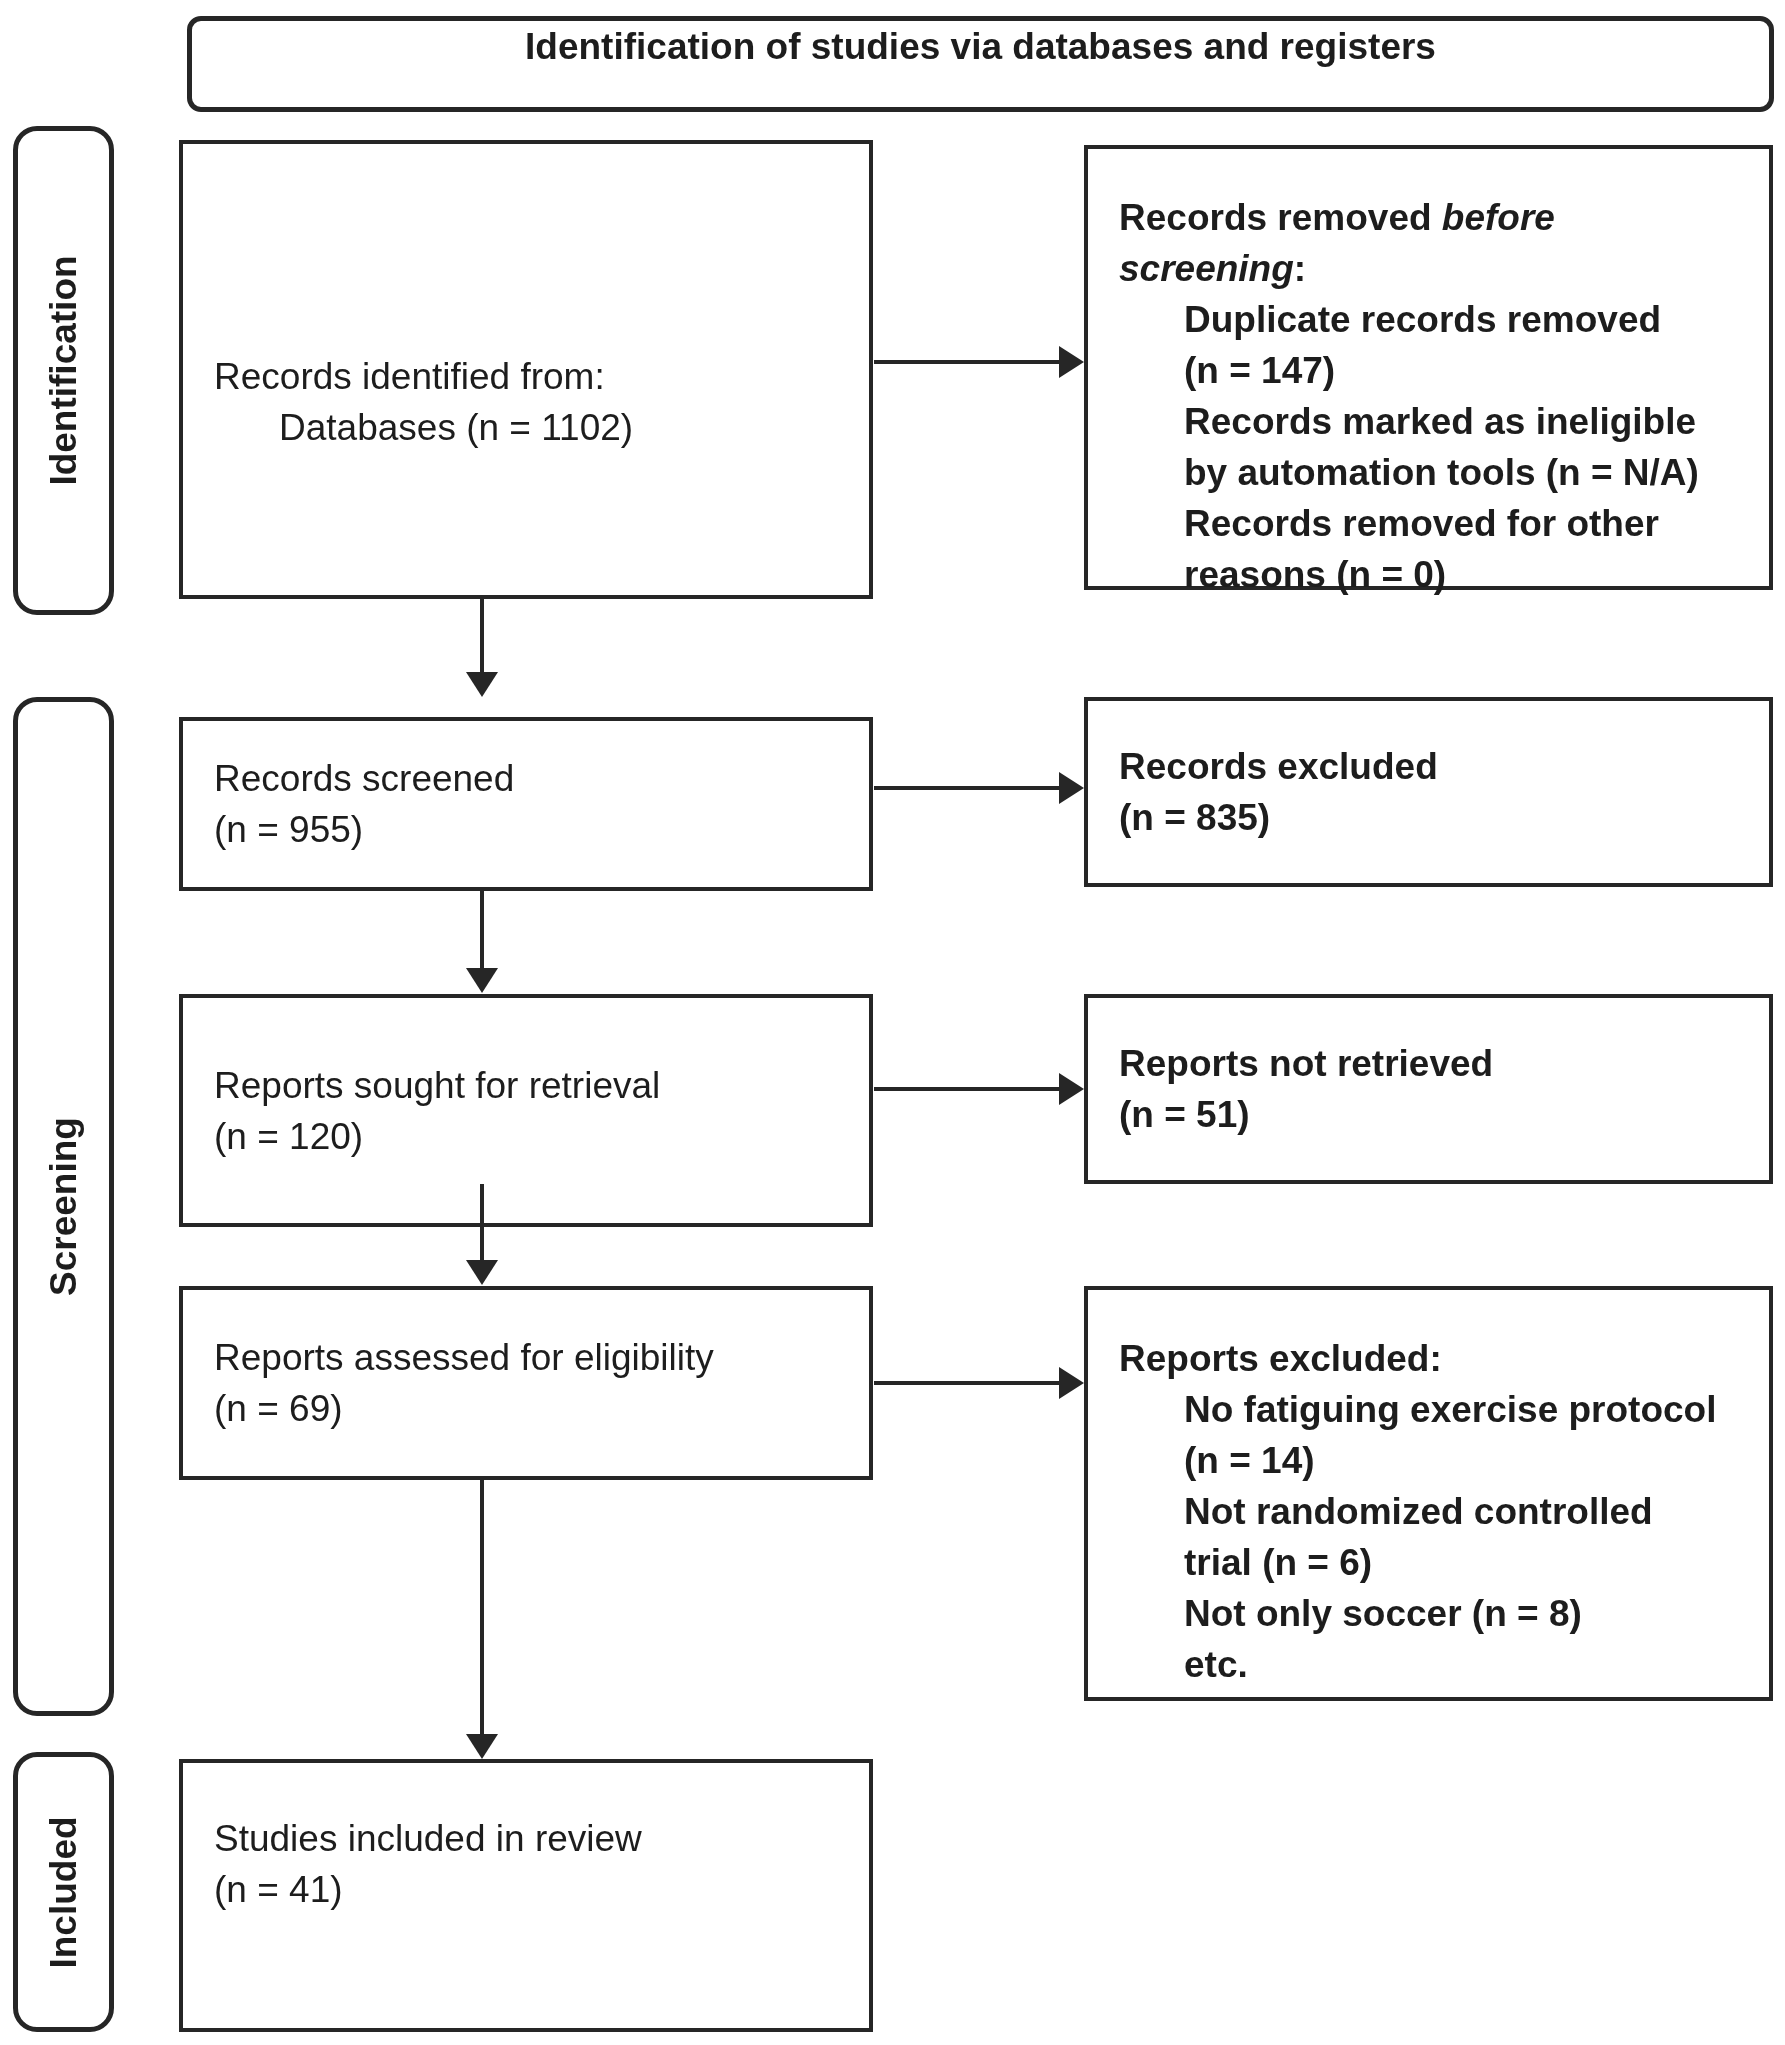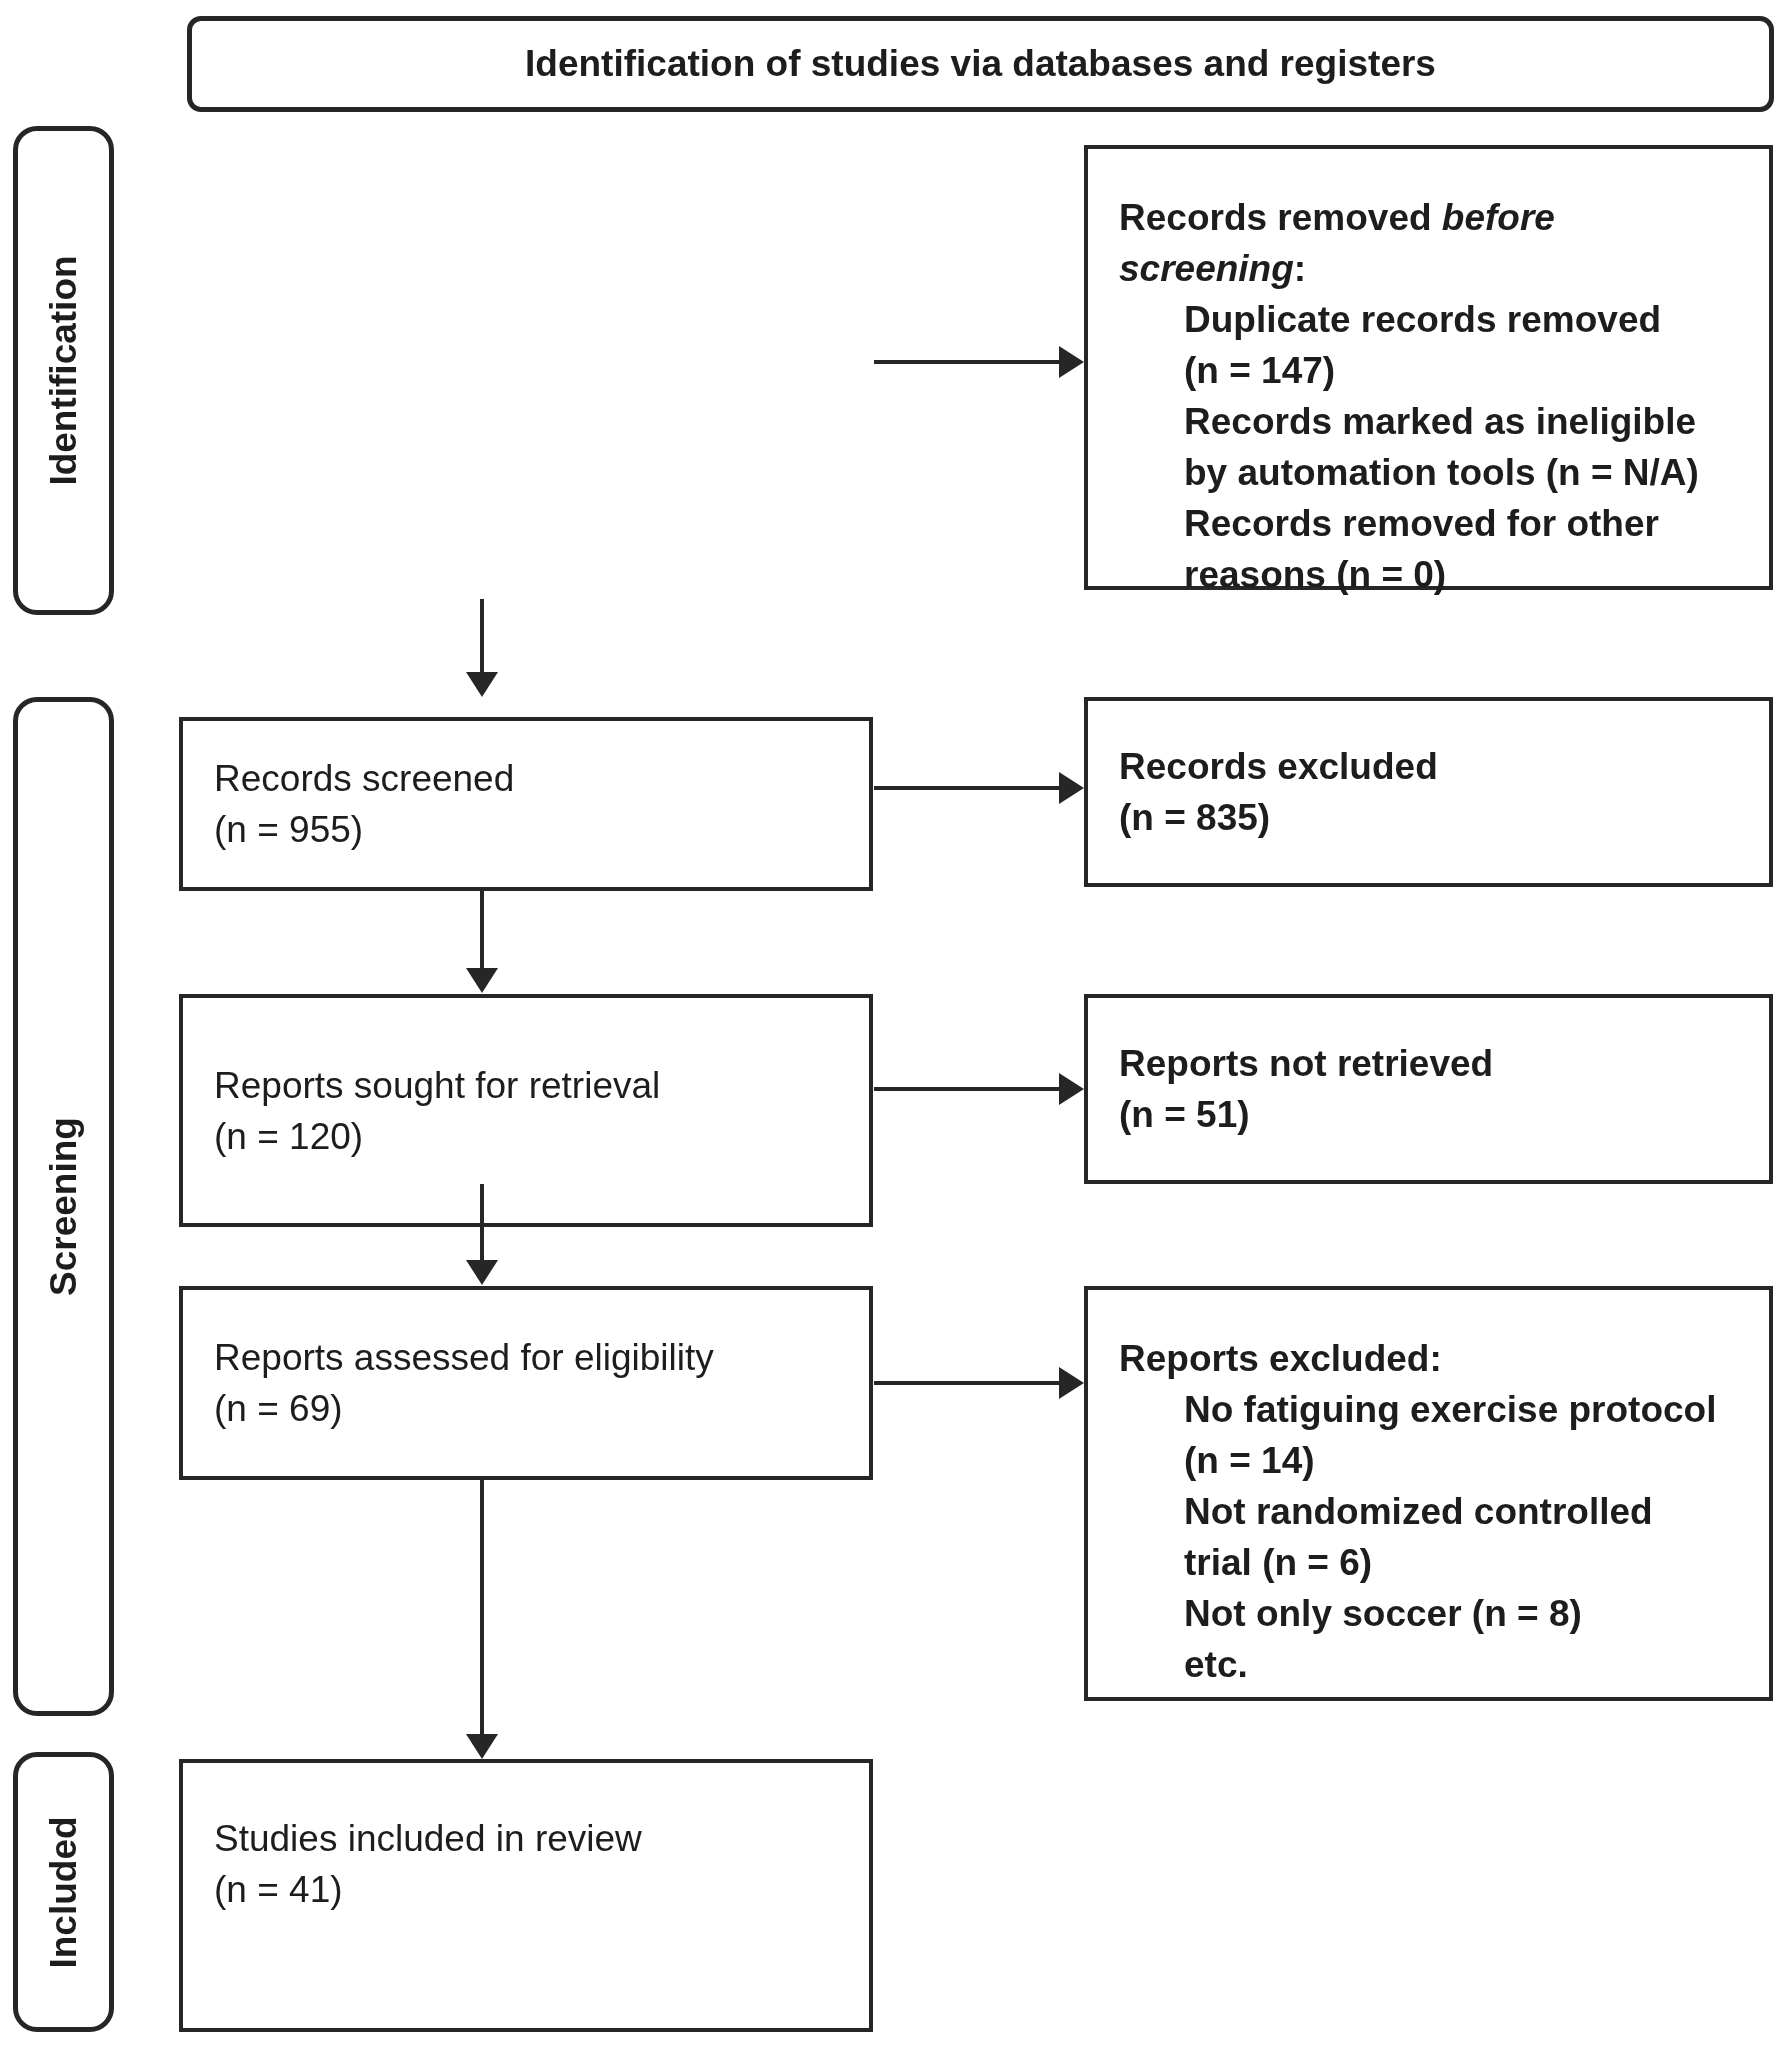--- a/index.html
+++ b/index.html
@@ -19,21 +19,21 @@
   }
   .rbox {
     position: absolute;
     box-sizing: border-box;
     border: 5px solid #262626;
     background: #ffffff;
   }
   #header-box {
     left: 187px; top: 15.6px; width: 1587px; height: 96px;
     border-radius: 14px;
-    display: flex; align-items: center; justify-content: center;
+    display: flex; align-items: flex-start; justify-content: center;
     font-weight: bold;
   }
   .stage {
     left: 12.8px; width: 101px;
     border-radius: 24px;
     display: flex; align-items: center; justify-content: center;
   }
   .stage .vlabel {
     transform: rotate(-90deg);
     white-space: nowrap;
@@ -117,20 +117,24 @@
   <div class="rbox stage" id="stage-identification">
     <span class="vlabel">Identification</span>
   </div>
   <div class="rbox stage" id="stage-screening">
     <span class="vlabel">Screening</span>
   </div>
   <div class="rbox stage" id="stage-included">
     <span class="vlabel">Included</span>
   </div>
 
+  <div class="flowbox colL" id="box-identified">
+    <div>Records identified from:</div>
+    <div class="indent">Databases (n = 1102)</div>
+  </div>
   <div class="flowbox colR" id="box-removed">
     <div><span>Records removed </span><i>before</i></div>
     <div><i>screening</i><span>:</span></div>
     <div class="indent">Duplicate records removed</div>
     <div class="indent">(n = 147)</div>
     <div class="indent">Records marked as ineligible</div>
     <div class="indent">by automation tools (n = N/A)</div>
     <div class="indent">Records removed for other</div>
     <div class="indent">reasons (n = 0)</div>
   </div>

